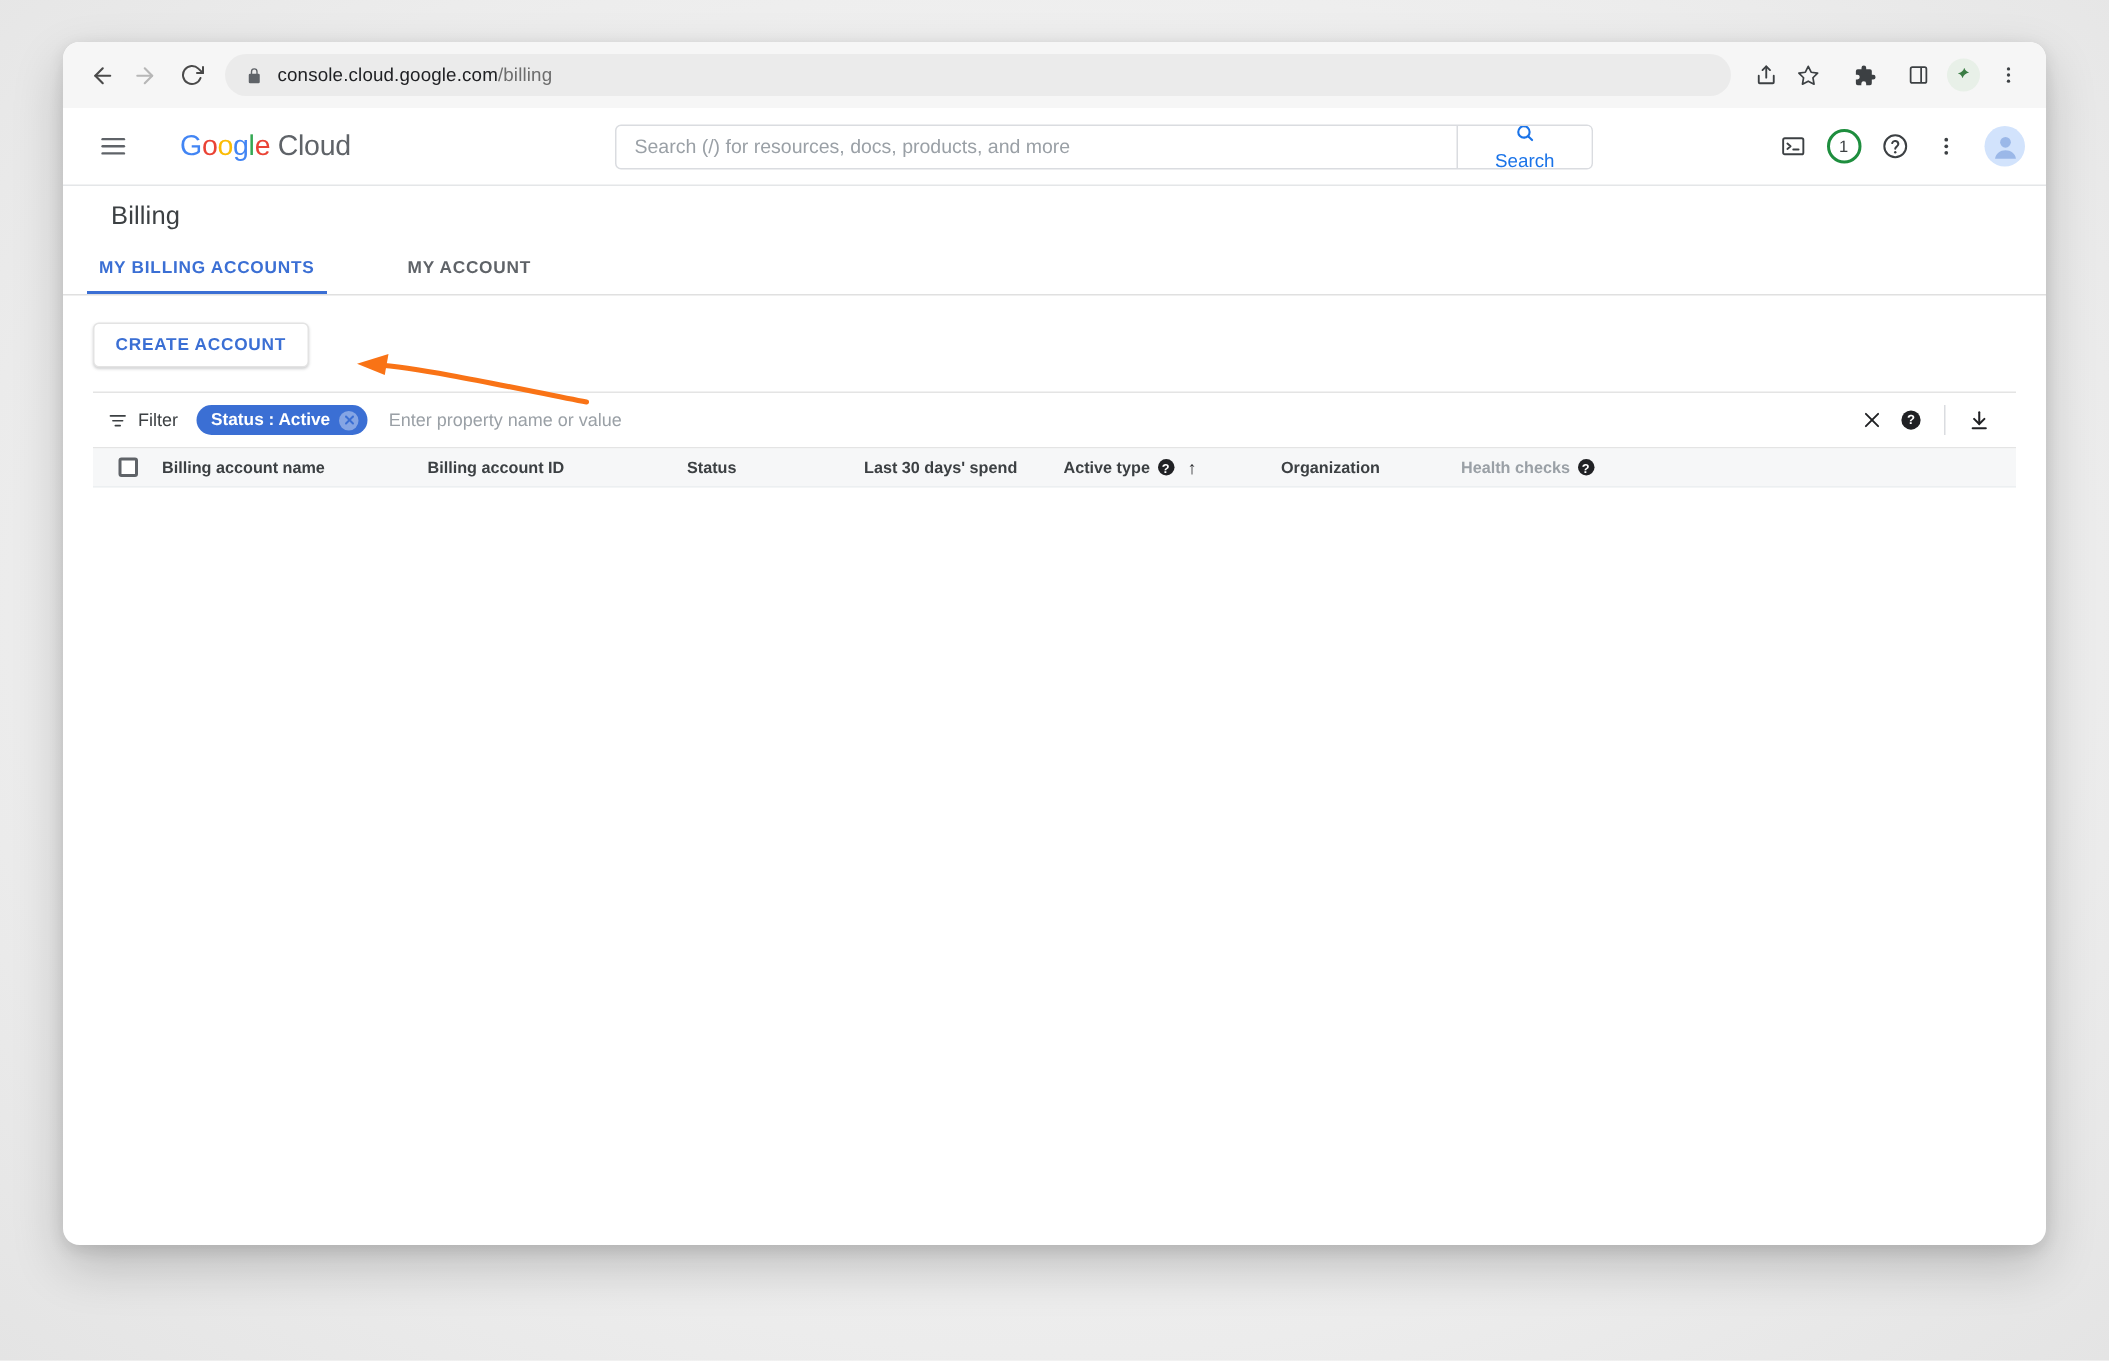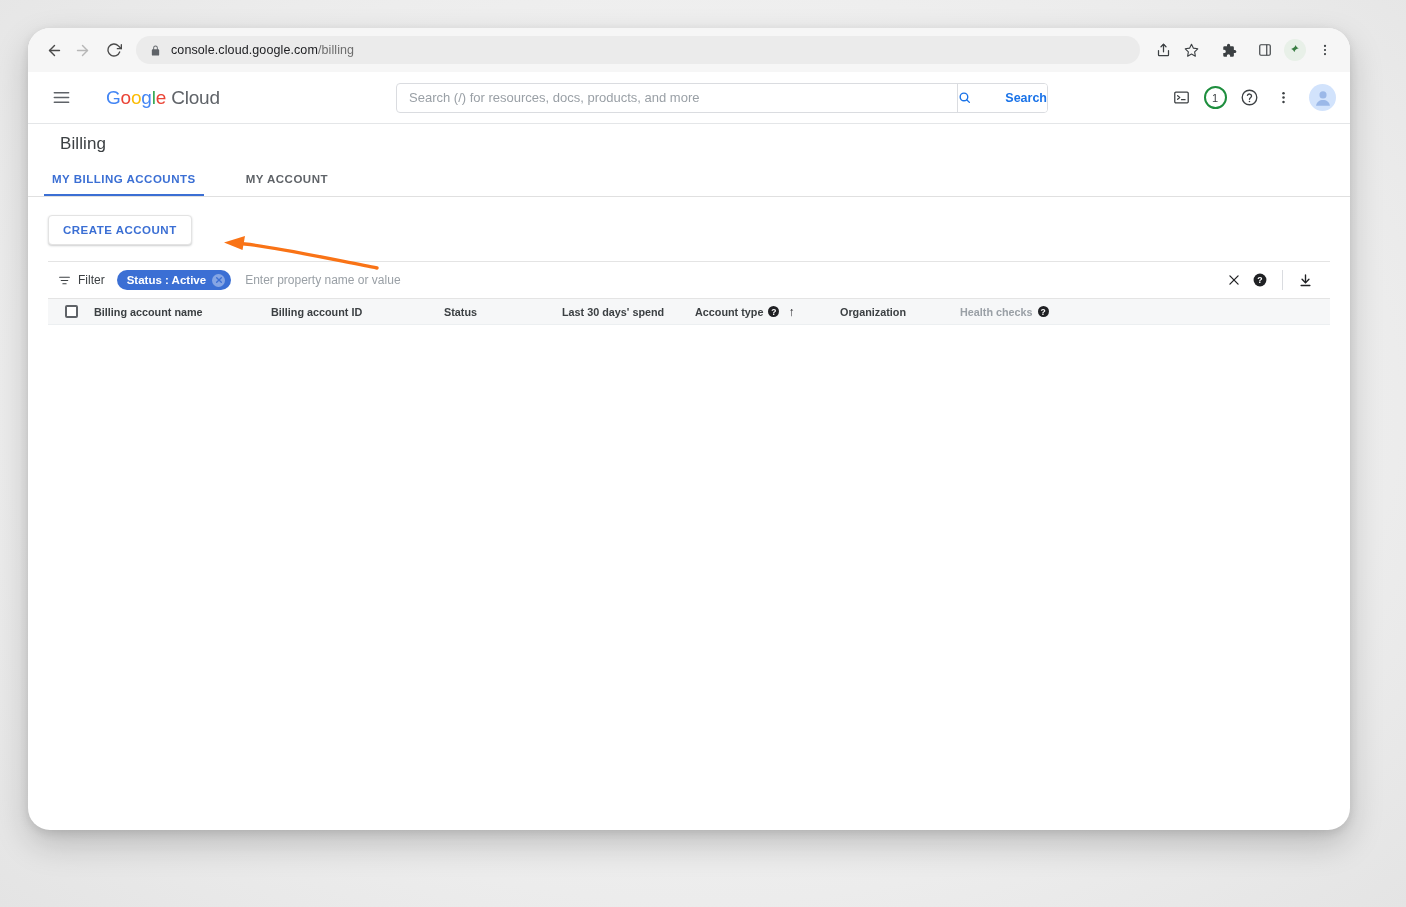--- a/index.html
+++ b/index.html
@@ -9,24 +9,24 @@
     font-family: "Liberation Sans", sans-serif;
     overflow: hidden;
   }
   body {
     background: radial-gradient(ellipse at 50% 45%, #fafafa 0%, #ececec 70%, #e4e4e4 100%);
   }
 
   
   #browser-window {
     position: absolute;
-    left: 28px; top: 28px;
+    left: 42px; top: 28px;
     width: 1322px; height: 802px;
     background: #ffffff;
-    border-radius: 22px;
+    border-radius: 11px;
     box-shadow: 0 14px 34px rgba(0,0,0,0.20), 0 3px 10px rgba(0,0,0,0.10);
     overflow: hidden;
   }
 
   
   #chrome-toolbar {
     position: relative;
     height: 44px;
     background: #f6f6f6;
     display: flex;
@@ -133,26 +133,27 @@
   }
   #gc-search-input::placeholder { color: #9aa0a6; }
   #gc-search-btn {
     width: 90px;
     border: none;
     border-left: 1px solid #dadce0;
     background: #fff;
     color: #1a73e8;
     font-family: "Liberation Sans", sans-serif;
     font-size: 12.5px;
-    font-weight: bold;
-    display: flex;
-    align-items: center;
-    justify-content: space-between;
+    font-weight: normal;
+    display: flex;
+    align-items: center;
+    justify-content: center;
     gap: 5px;
     cursor: pointer;
+    flex-direction: column;
   }
 
   #gc-header-right {
     position: absolute;
     right: 14px;
     display: flex;
     align-items: center;
     gap: 2px;
   }
   .hdr-icon {
@@ -192,21 +193,21 @@
   }
 
   
   #tabs-bar {
     height: 33px;
     display: flex;
     align-items: flex-end;
     padding-left: 16px;
     border-bottom: 1px solid #e0e0e0;
     background: #fff;
-    gap: 0;
+    gap: 12px;
   }
   .tab {
     height: 33px;
     display: flex;
     align-items: center;
     font-size: 11.5px;
     font-weight: bold;
     letter-spacing: 0.5px;
     color: #5f6368;
     padding: 0 8px;
@@ -581,21 +582,21 @@
       <div class="th" style="width:173px;margin-left:20px;">
           <span>Billing account ID</span>
         </div>
       <div class="th" style="width:118px;">
           <span>Status</span>
         </div>
       <div class="th" style="width:133px;">
           <span>Last 30 days' spend</span>
         </div>
       <div class="th" style="width:145px;">
-        <span>Account type</span>
+        <span>Active type</span>
         <span class="help-dot">?</span>
         <span class="sort-arrow">↑</span>
       </div>
       <div class="th" style="width:120px;">
           <span>Organization</span>
         </div>
       <div class="th muted">
         <span>Health checks</span>
         <span class="help-dot">?</span>
       </div>

